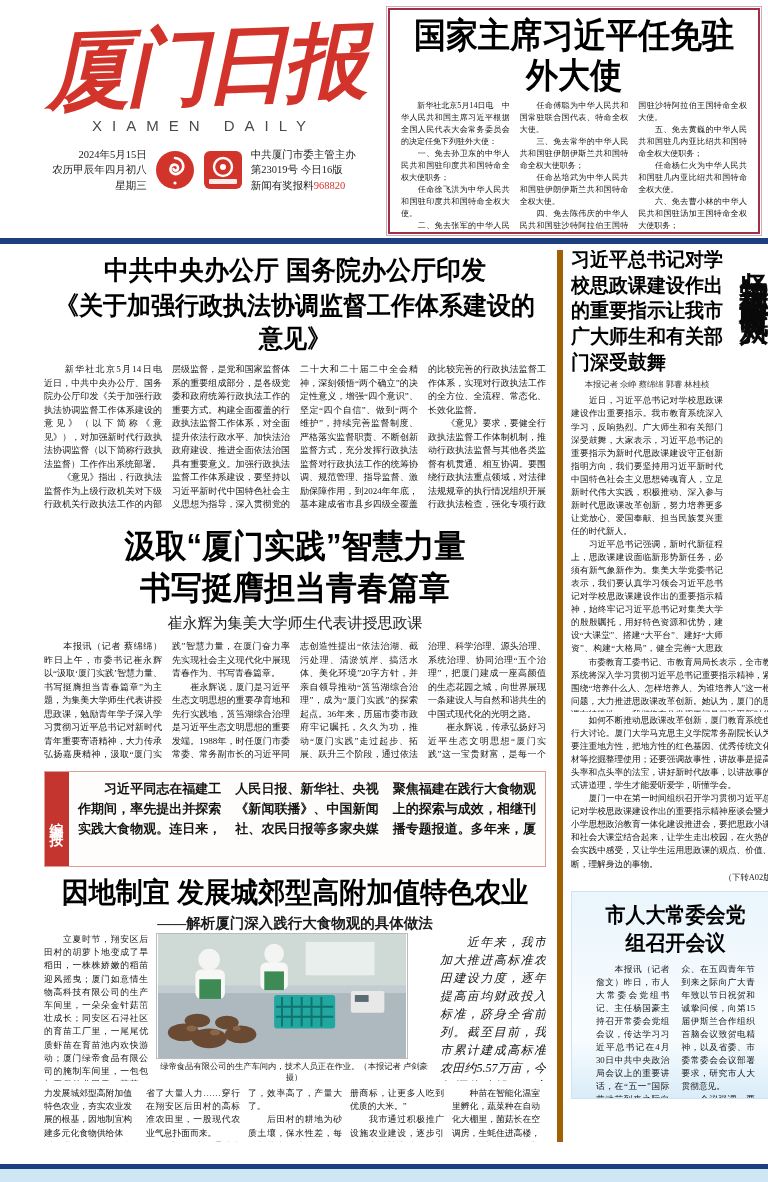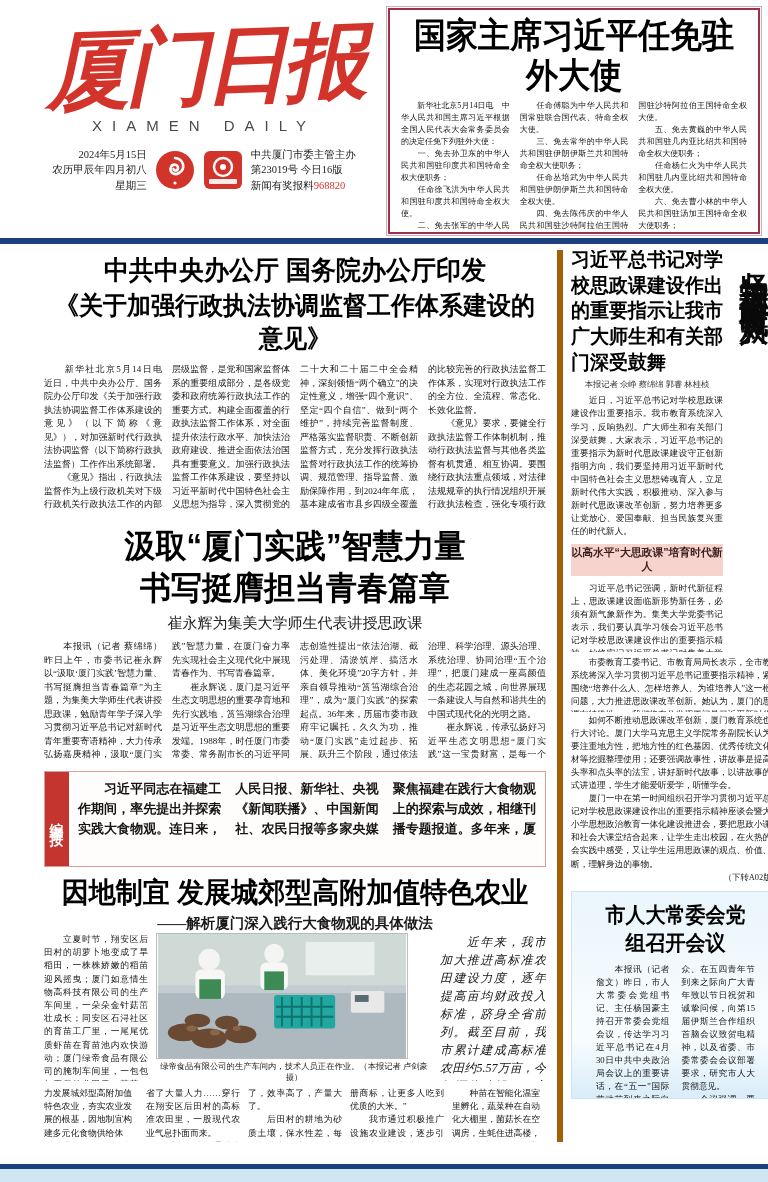--- a/index.html
+++ b/index.html
@@ -285,21 +285,20 @@
       </div>
     </div>
 
     <div class="main-right">
       <div>
         <div class="b-top">
           <div class="b-left">
             <div class="b-headline">习近平总书记对学校思政课建设作出的重要指示让我市广大师生和有关部门深受鼓舞</div>
             <div class="b-byline">本报记者 佘峥 蔡绵绵 郭睿 林桂桢</div>
             <div class="b-text prose">　　近日，习近平总书记对学校思政课建设作出重要指示。我市教育系统深入学习，反响热烈。广大师生和有关部门深受鼓舞，大家表示，习近平总书记的重要指示为新时代思政课建设守正创新指明方向，我们要坚持用习近平新时代中国特色社会主义思想铸魂育人，立足新时代伟大实践，积极推动、深入参与新时代思政课改革创新，努力培养更多让党放心、爱国奉献、担当民族复兴重任的时代新人。</div>
-            <div class="pink-subhead">以高水平“大思政课”培育时代新人</div>
             <div class="b-text prose">　　习近平总书记强调，新时代新征程上，思政课建设面临新形势新任务，必须有新气象新作为。集美大学党委书记表示，我们要认真学习领会习近平总书记对学校思政课建设作出的重要指示精神，始终牢记习近平总书记对集美大学的殷殷嘱托，用好特色资源和优势，建设“大课堂”、搭建“大平台”、建好“大师资”、构建“大格局”，健全完善“大思政课”育人体系，推动新时代学校思想政治工作高质量发展，汇聚育人的最大力量。
 　　集美大学马克思主义学院院长说，习近平总书记的重要指示，为新时代新征程上开展思想政治教育指明了前进方向、提供了重要遵循。集美大学将不断探索以嘉庚精神等特色文化资源为纽带的思政一体化品牌，努力在思政教育中争先探索、树立品牌。</div>
           </div>
           <div class="b-vertical-wrap">
             <div class="b-vertical">坚持守正创新培育时代新人</div>
           </div>
         </div>
         <div class="b-text prose" style="height:56px;overflow:hidden;margin-top:4px;">　　市委教育工委书记、市教育局局长表示，全市教育系统将深入学习贯彻习近平总书记重要指示精神，紧紧围绕“培养什么人、怎样培养人、为谁培养人”这一根本问题，大力推进思政课改革创新。她认为，厦门的思政课有特殊性——我们将充分发挥厦门是习近平新时代中国特色社会主义思想重要孕育地和先行实践地的独特优势，努力打造有影响力的思政品牌，深化大中小学思政课一体化建设，有效提升思政育人的整体性和有效性；深化“大思政课”建设，积极参与“行见八闽”研学实践圈建设，形成全员育人、全过程育人、全方位育人的新格局，努力培养更多让党放心、爱国奉献、担当民族复兴重任的时代新人。</div>
         <div class="b-text2 prose">　　如何不断推动思政课改革创新，厦门教育系统也进行大讨论。厦门大学马克思主义学院常务副院长认为，要注重地方性，把地方性的红色基因、优秀传统文化素材等挖掘整理使用；还要强调故事性，讲故事是提高抬头率和点头率的法宝，讲好新时代故事，以讲故事的方式讲道理，学生才能爱听爱学，听懂学会。
 　　厦门一中在第一时间组织召开学习贯彻习近平总书记对学校思政课建设作出的重要指示精神座谈会暨大中小学思想政治教育一体化建设推进会，要把思政小课堂和社会大课堂结合起来，让学生走出校园，在火热的社会实践中感受，又让学生运用思政课的观点、价值、判断，理解身边的事物。</div>

